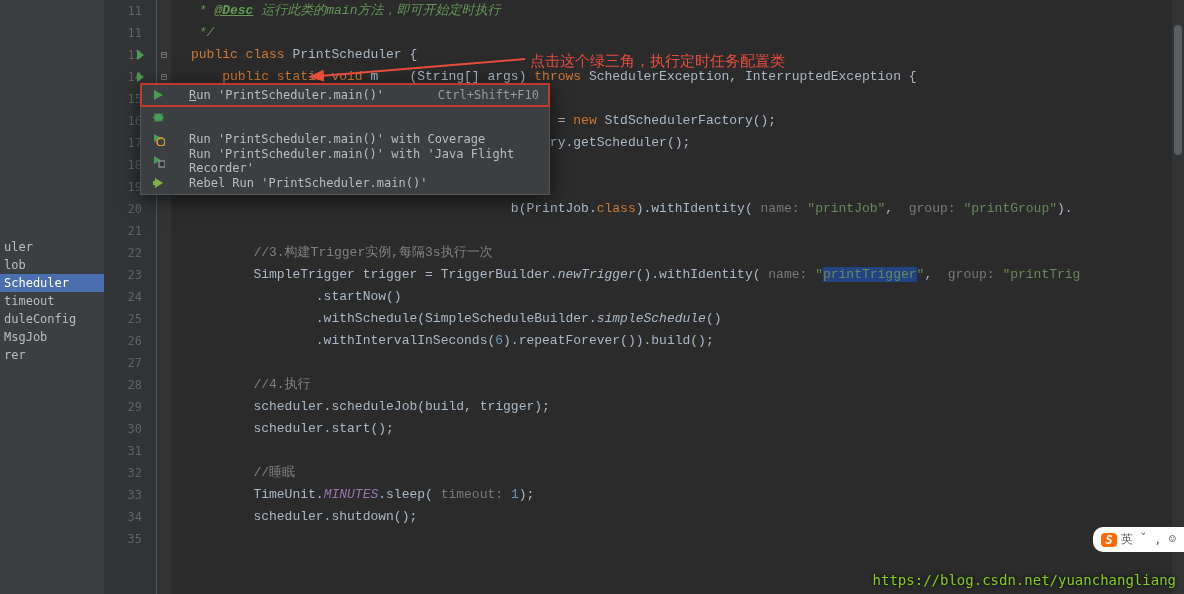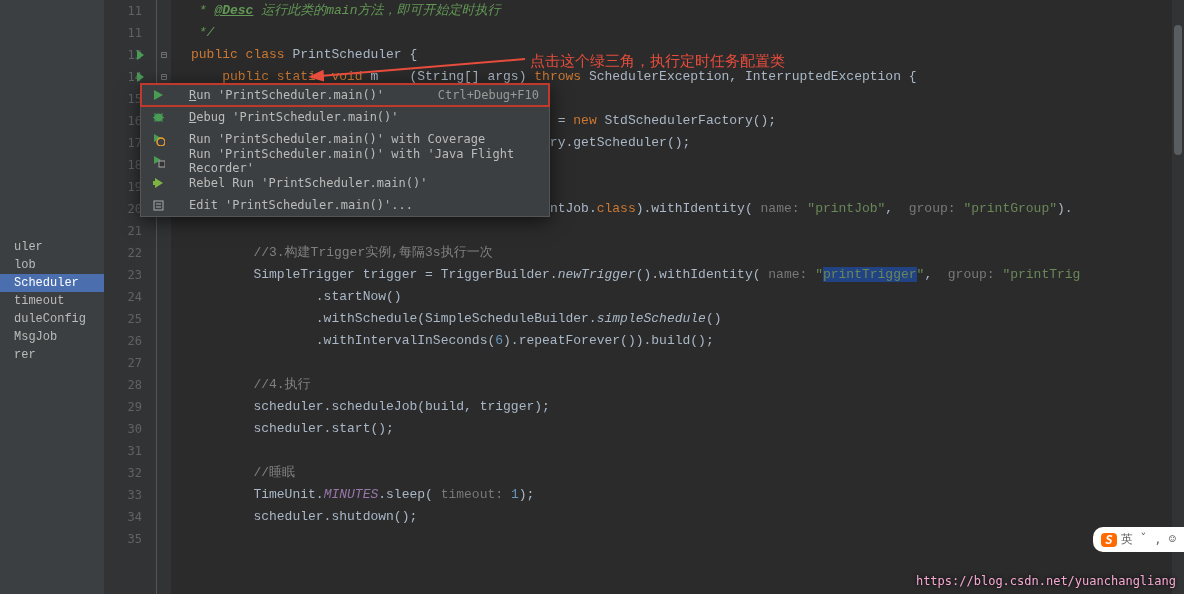--- a/index.html
+++ b/index.html
@@ -15,21 +15,21 @@
 }
 .main-layout { display: flex; height: 100%; }
 .sidebar {
   width: 105px;
   background: #3c3f41;
   color: #bbbbbb;
   overflow: hidden;
   font-size: 12px;
   border-right: 1px solid #323232;
 }
-.sidebar-item { padding: 2px 14px; white-space: nowrap; font-family: Liberation Mono, monospace; }
+.sidebar-item { padding: 2px 4px; white-space: nowrap; }
 .sidebar-item.sel { background: #4b6eaf; color: #fff; }
 .editor-area { flex: 1; display: flex; background: #2b2b2b; overflow: hidden; }
 .gutter {
   width: 52px;
   background: #313335;
   color: #606366;
   text-align: right;
   padding-right: 14px;
   font-family: Consolas, monospace;
   font-size: 12px;
@@ -90,21 +90,21 @@
   display: flex; align-items: center;
   height: 22px; padding: 0 10px; gap: 24px;
 }
 .popup-item.first { outline: 2px solid #c0392b; outline-offset: -1px; }
 .popup-item .lab { flex: 1; }
 .popup-item .sc { color: #999; }
 .popup-item u { text-decoration: underline; }
 .ico { width: 14px; height: 14px; display: flex; align-items: center; justify-content: center; }
 .watermark {
   position: absolute; right: 8px; bottom: 6px;
-  color: #f9a8d4; font-size: 12px;
+  color: #84cc16; font-size: 14px;
   text-shadow: 0 0 4px #000;
   z-index: 40;
 }
 .ime-badge {
   position: absolute; right: 0; bottom: 42px;
   background: #fff; border-radius: 10px 0 0 10px;
   padding: 4px 8px; display: flex; align-items: center; gap: 4px;
   font-size: 12px; color: #666;
   z-index: 40;
 }
@@ -213,32 +213,31 @@
 </svg>
 
 <div class="popup" id="popup">
     <div class="popup-item first">
       <span class="ico">
         <svg width="12" height="12" viewBox="0 0 12 12">
           <path d="M2 1 L11 6 L2 11 Z" fill="#499c54"></path>
         </svg>
       </span>
       <span class="lab"><u>R</u>un 'PrintScheduler.main()'</span>
-      <span class="sc">Ctrl+Debug+F10</span>
+      <span class="sc">Ctrl+Shift+F10</span>
     </div>
     <div class="popup-item">
       <span class="ico">
         <svg width="13" height="13" viewBox="0 0 13 13">
           <circle cx="6.5" cy="6.5" r="4" fill="#499c54"></circle>
           <line x1="1" y1="6.5" x2="12" y2="6.5" stroke="#499c54"></line>
           <line x1="3" y1="2" x2="3" y2="11" stroke="#499c54"></line>
           <line x1="10" y1="2" x2="10" y2="11" stroke="#499c54"></line>
         </svg>
       </span>
-      <span class="lab"><u>D</u>ebug 'PrintScheduler.main()'</span>
     </div>
     <div class="popup-item">
       <span class="ico">
         <svg width="13" height="13" viewBox="0 0 13 13">
           <path d="M2 1 L9 5 L2 9 Z" fill="#499c54"></path>
           <circle cx="9" cy="9" r="4" fill="none" stroke="#f0a030" stroke-width="1.5"></circle>
         </svg>
       </span>
       <span class="lab">Run 'PrintScheduler.main()' with Coverage</span>
     </div>
@@ -252,30 +251,20 @@
       <span class="lab">Run 'PrintScheduler.main()' with 'Java Flight Recorder'</span>
     </div>
     <div class="popup-item">
       <span class="ico">
         <svg width="13" height="13" viewBox="0 0 13 13">
           <path d="M3 1 L11 6 L3 11 Z" fill="#7cb342"></path>
           <path d="M1 4 L5 4 L5 8 L1 8" fill="#7cb342"></path>
         </svg>
       </span>
       <span class="lab">Rebel Run 'PrintScheduler.main()'</span>
-    </div>
-    <div class="popup-item">
-      <span class="ico">
-        <svg width="13" height="13" viewBox="0 0 13 13">
-          <rect x="2" y="2" width="9" height="9" fill="none" stroke="#aaa"></rect>
-          <line x1="4" y1="5" x2="9" y2="5" stroke="#aaa"></line>
-          <line x1="4" y1="8" x2="9" y2="8" stroke="#aaa"></line>
-        </svg>
-      </span>
-      <span class="lab">Edit 'PrintScheduler.main()'...</span>
     </div>
   </div>
 
 <div class="ime-badge">
   <span class="s">S</span>
   <span>英 ˇ , ☺</span>
 </div>
 
 <div class="watermark">https://blog.csdn.net/yuanchangliang</div>
 

